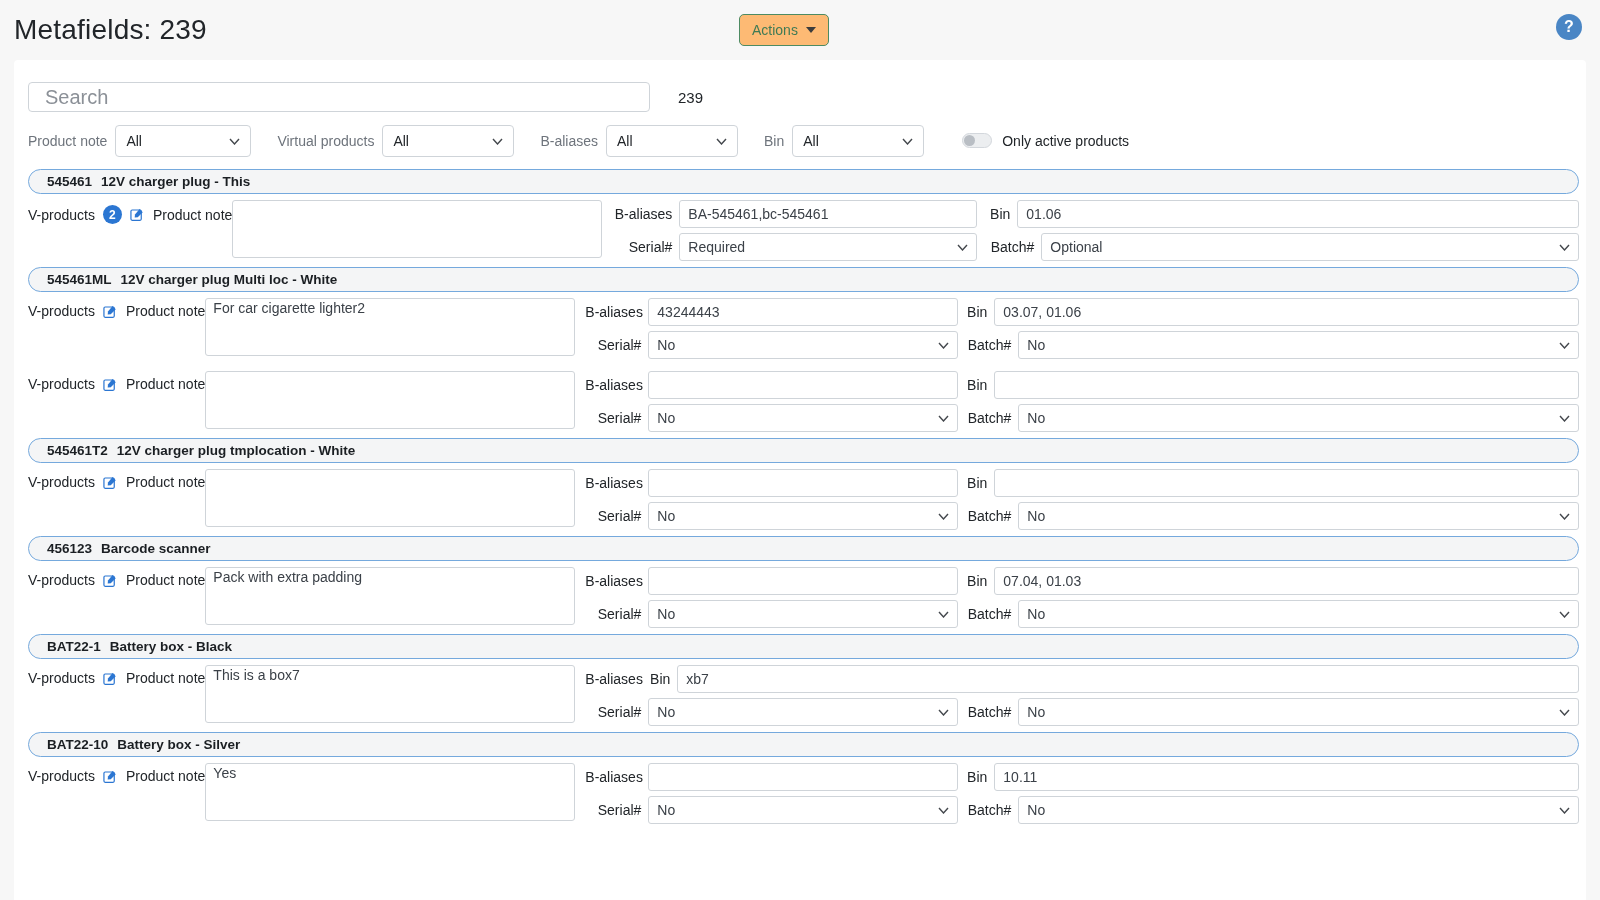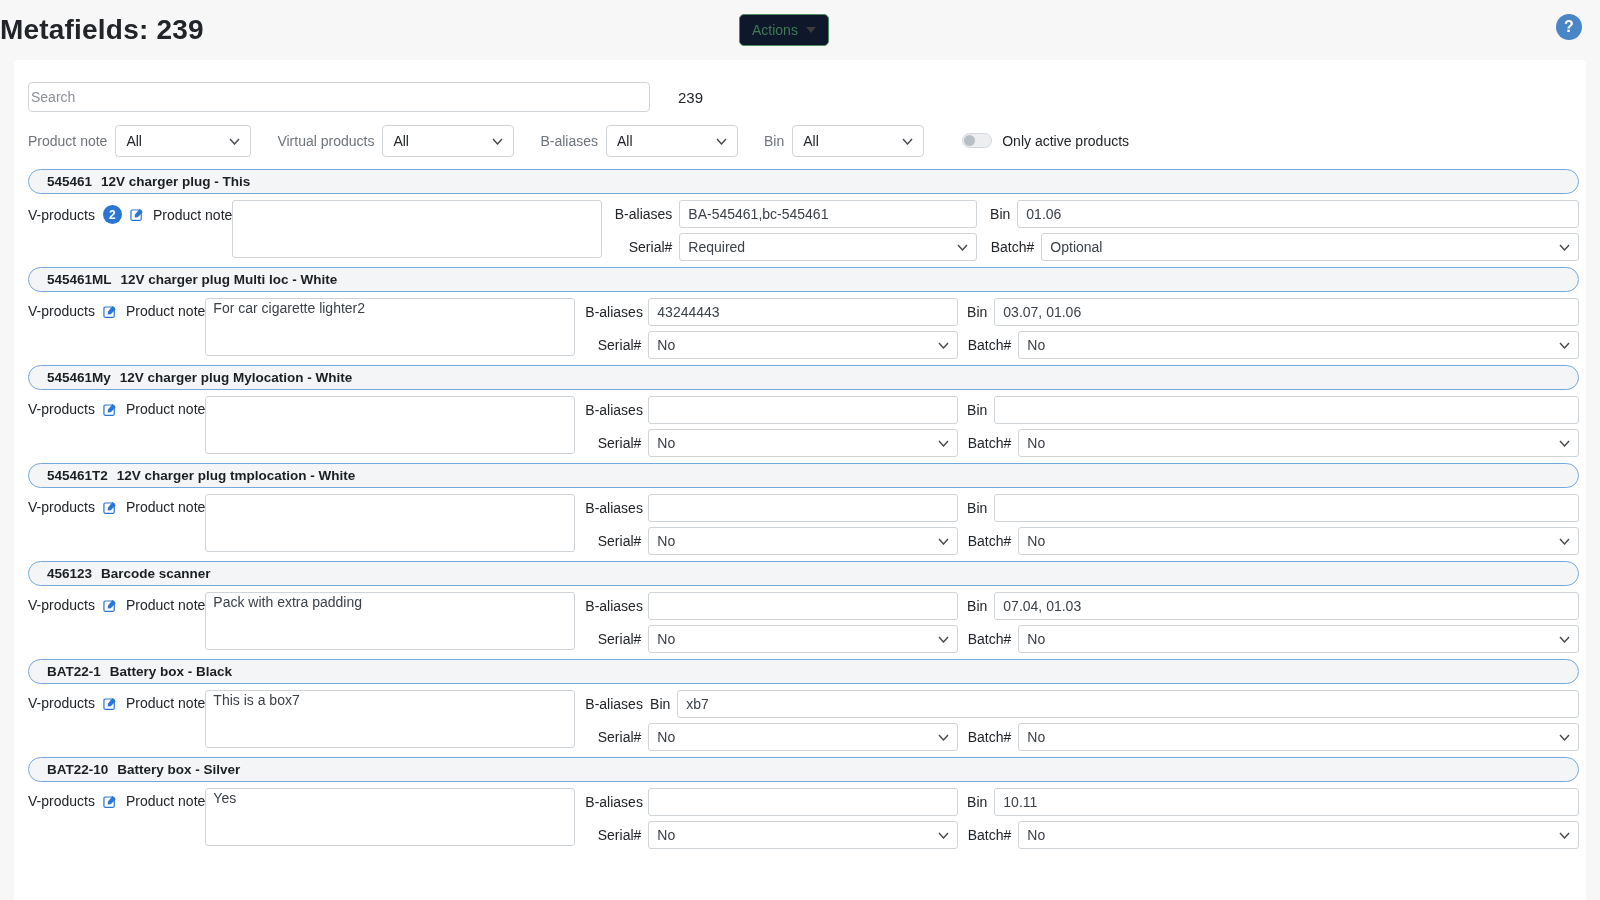--- a/index.html
+++ b/index.html
@@ -17,34 +17,34 @@
   
   .topbar {
     position: relative;
     height: 60px;
     background: #f7f7f7;
     display: flex;
     align-items: center;
   }
   .page-title {
     font-size: 28px;
-    font-weight: 700;
+    font-weight: 400;
     color: #212529;
-    margin-left: 0;
+    margin-left: 14px;
     letter-spacing: .2px;
   }
   .actions-btn {
     position: absolute;
     left: 739px;
     top: 14px;
     height: 32px;
     padding: 0 12px;
     border: 1px solid #4d8b63;
     border-radius: 5px;
-    background: #0f172a;
+    background: #fdba74;
     color: #3f7a55;
     font-size: 14px;
     display: flex;
     align-items: center;
     gap: 8px;
     cursor: pointer;
     font-family: "Liberation Sans", sans-serif;
   }
   .caret {
     width: 0; height: 0;
@@ -87,22 +87,22 @@
   .search-row {
     display: flex;
     align-items: center;
     gap: 28px;
   }
   .search-input {
     width: 622px;
     height: 30px;
     border: 1px solid #cfd4d9;
     border-radius: 4px;
-    padding: 0 2px;
-    font-size: 14px;
+    padding: 0 16px;
+    font-size: 20px;
     color: #212529;
     font-family: "Liberation Sans", sans-serif;
     outline: none;
   }
   .search-input::placeholder { color: #8b9097; }
   .count-label { font-size: 15px; color: #212529; }
 
   .dropdown-row {
     display: flex;
     align-items: center;
@@ -457,24 +457,20 @@
                   <svg viewBox="0 0 11 7">
                     <path d="M1 1 L5.5 6 L10 1" fill="none" stroke="#44484d" stroke-width="1.4"></path>
                   </svg>
                 </span>
               </div>
             </div>
           </div>
         </div>
       </div>
       <div class="prow">
-        <div class="prow-header">
-          <span class="prow-sku">545461My</span>
-          <span class="prow-name">12V charger plug Mylocation - White</span>
-        </div>
         <div class="prow-body">
           <div class="left-group">
             <span class="vp-label">V-products</span>
             <span class="edit-icon"><svg viewBox="0 0 16 16">
                 <rect x="1" y="3.2" width="11" height="11" rx="1.3" fill="none" stroke="#2b76d2" stroke-width="1.3"></rect>
                 <path d="M10.2 2.2 L13.6 5.6 L8.3 10.9 L5 11.2 L5.3 7.9 Z" fill="#2b76d2"></path>
               </svg></span>
             <span class="note-label">Product note</span>
           </div>
           <textarea class="note-area" style=""></textarea>

